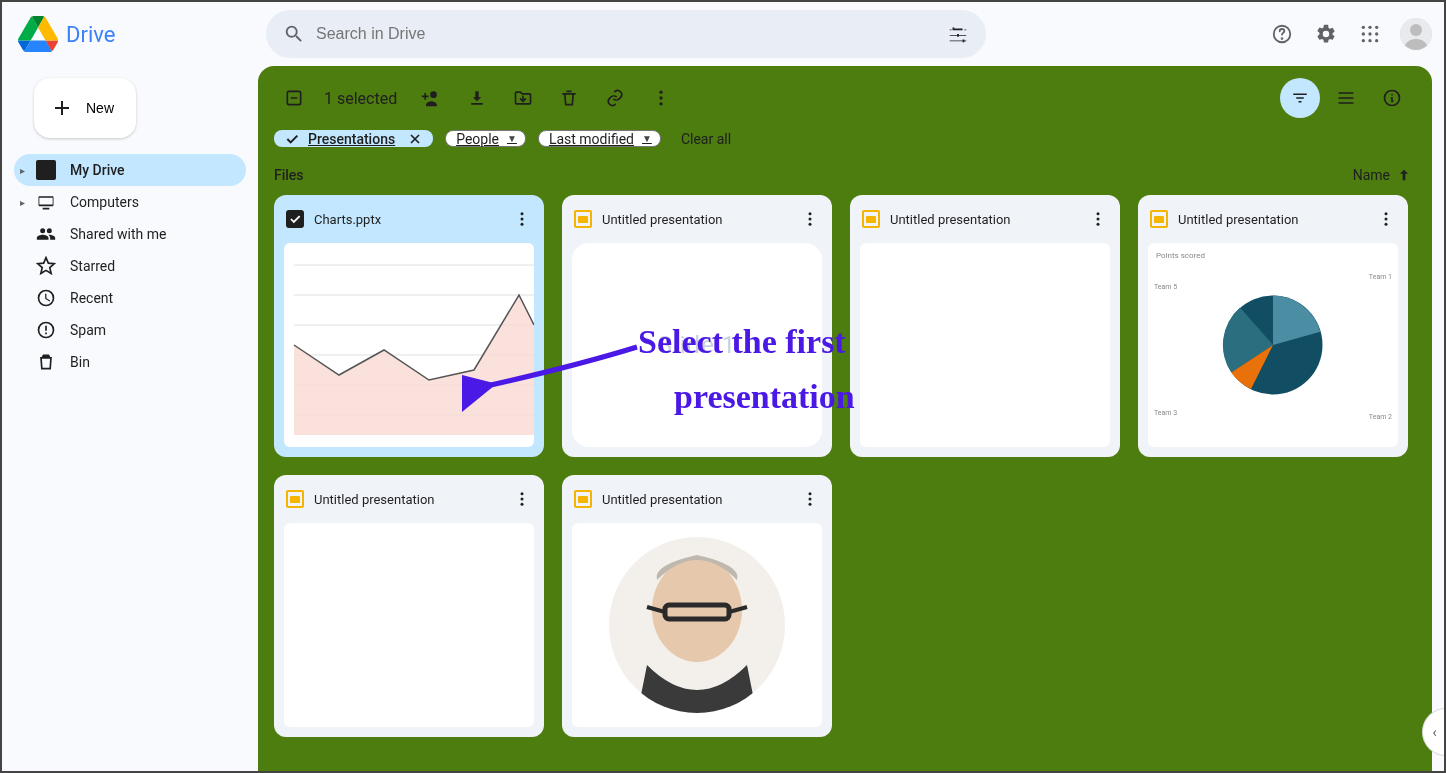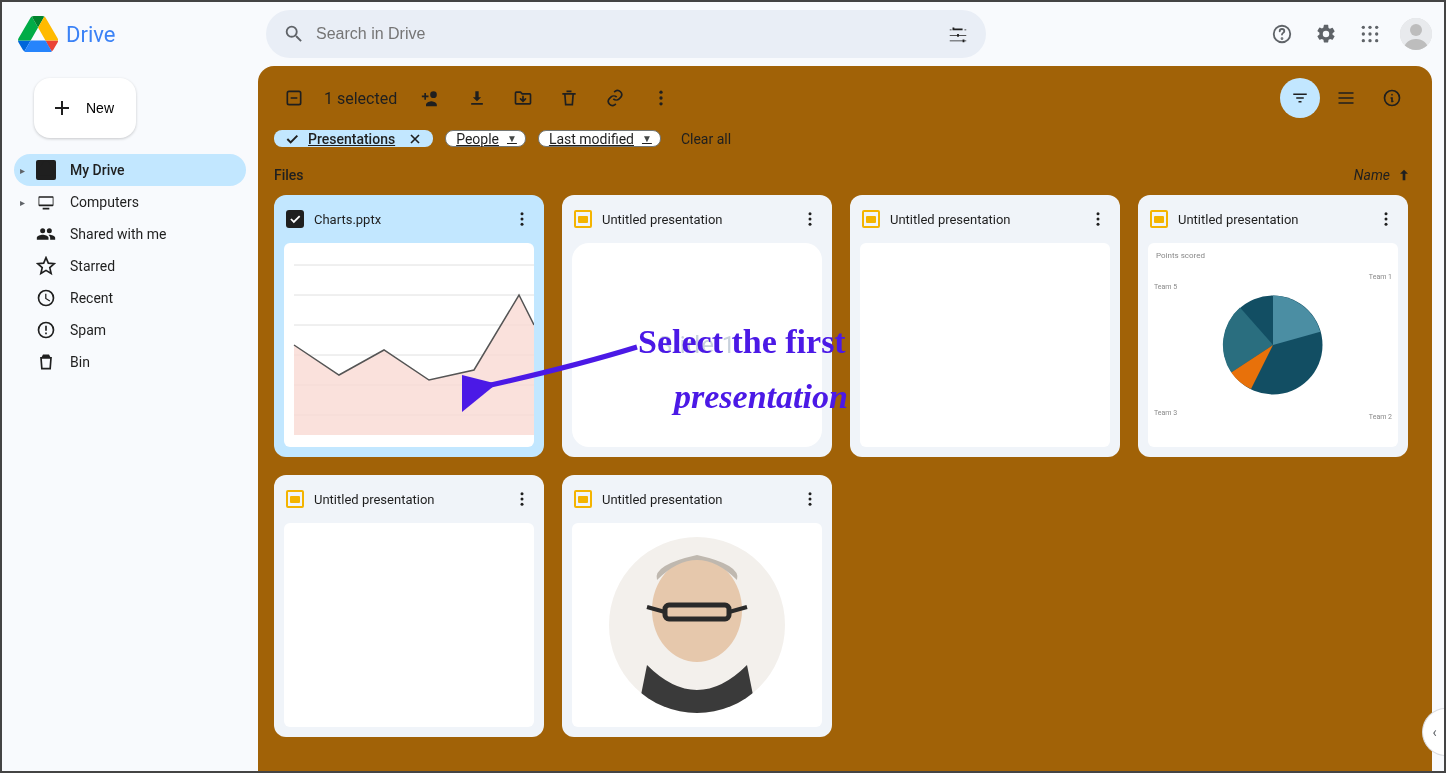--- a/index.html
+++ b/index.html
@@ -63,21 +63,21 @@
     cursor:pointer;
     position:relative;
     color:#1f1f1f;
   }
   .nav-item .expand-caret { position:absolute; left:6px; font-size:10px; color:#5f6368;}
   .nav-item.active { background:#c2e7ff; font-weight:500;}
   .nav-item svg { width:20px; height:20px; fill:#1f1f1f;}
   .nav-item .drive-mini-bg { width:20px; height:20px; background:#1f1f1f; border-radius:2px; display:flex; align-items:center; justify-content:center;}
   
   .main {
-    flex:1; background:#a16207; border-radius:16px 16px 0 0;
+    flex:1; background:#4d7c0f; border-radius:16px 16px 0 0;
     margin-right:12px;
     display:flex; flex-direction:column;
     overflow:hidden;
   }
   .toolbar {
     display:flex; align-items:center; gap:6px;
     padding:12px 20px 12px 16px;
   }
   .toolbar .sel-label { font-size:16px; color:#1f1f1f; margin-left:4px; margin-right:8px;}
   .tb-icon { width:40px; height:40px; display:flex; align-items:center; justify-content:center; border-radius:50%; cursor:pointer;}
@@ -94,21 +94,21 @@
     height:17px; padding:0 8px 0 10px;
     border:1px solid #747775; border-radius:8px;
     font-size:14px; cursor:pointer; background:#fff;text-decoration:underline;
   }
   .chip.filled { background:#c2e7ff; border:none; padding:0 6px 0 10px;}
   .chip .caret { font-size:10px; color:#444746;}
   .clear-link { font-size:14px; color:#1f1f1f; cursor:pointer; margin-left:8px;}
   
   .files-header { display:flex; align-items:center; justify-content:space-between; padding:8px 20px 4px 16px;}
   .files-header .lbl { font-weight:500; font-size:14px;}
-  .sort-col { display:flex; align-items:center; gap:6px; font-size:14px; cursor:pointer;font-style:italic;}
+  .sort-col { display:flex; align-items:center; gap:6px; font-size:14px; cursor:pointer;}
   
   .grid {
     display:grid; grid-template-columns:repeat(4, 270px);
     gap:18px; padding:8px 16px 0 16px;
     align-content:start;
   }
   .card {
     background:#f0f4f9;
     border-radius:12px;
     height:262px;
@@ -512,16 +512,16 @@
 <div class="annotation-layer">
   <svg style="position:absolute; left:460px; top:330px;" width="180" height="80" viewBox="0 0 180 80">
     <defs>
         <marker id="ah" markerWidth="12" markerHeight="12" refX="3" refY="6" orient="auto">
           <path d="M12 0 L0 6 L12 12 Z" fill="#4b19e6"></path>
         </marker>
       </defs>
     <path d="M175 15 Q110 35 20 55" fill="none" stroke="#4b19e6" stroke-width="5" marker-end="url(#ah)"></path>
   </svg>
   <div class="annotation-text" style="left:636px; top:320px;">Select the first</div>
-  <div class="annotation-text" style="left:672px; top:375px;font-style:italic;">presentation</div>
+  <div class="annotation-text" style="left:672px; top:375px;">presentation</div>
 </div>
 
 <div class="pull-tab">‹</div>
 
 </body></html>

